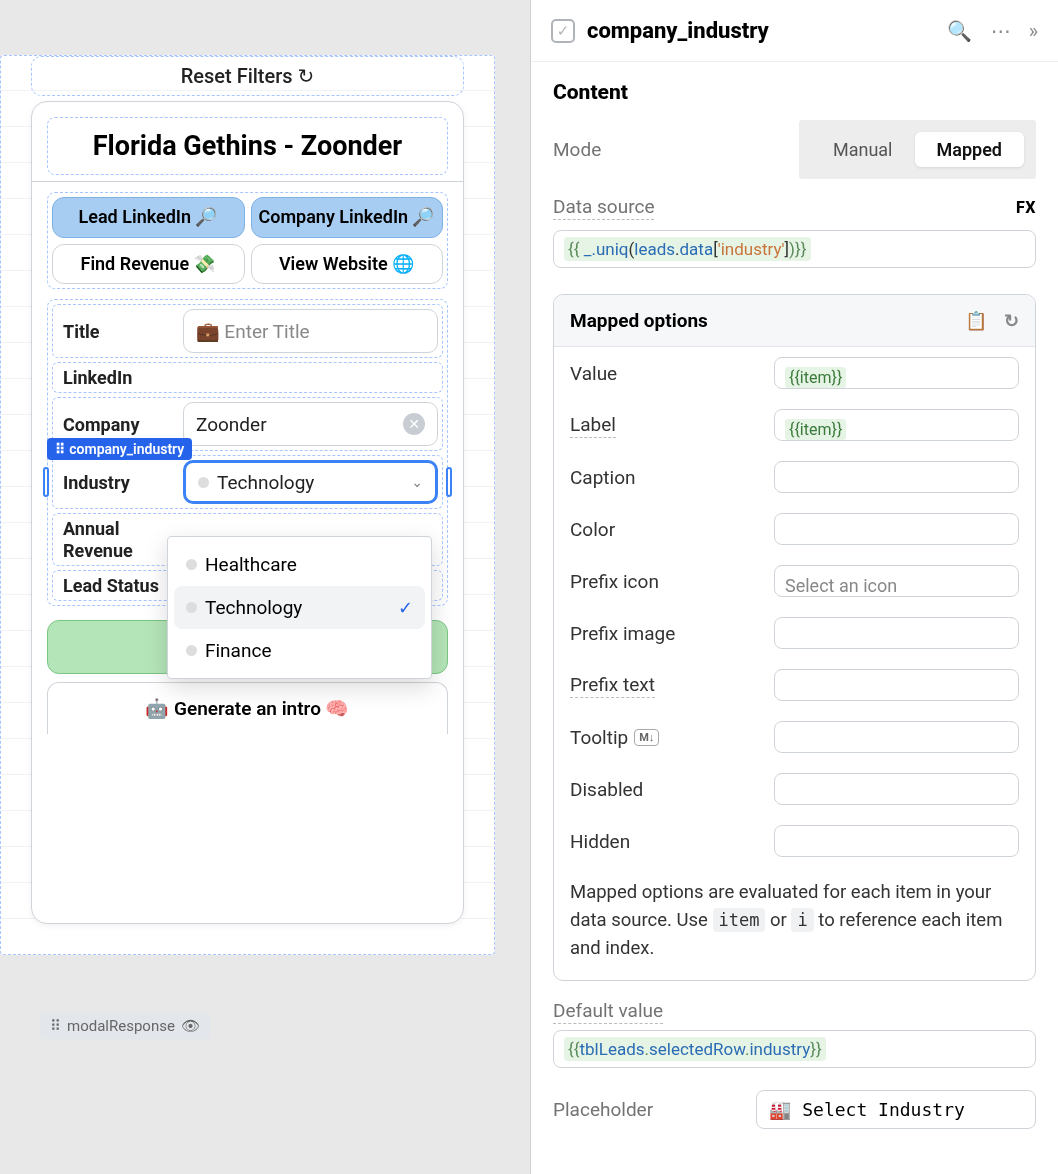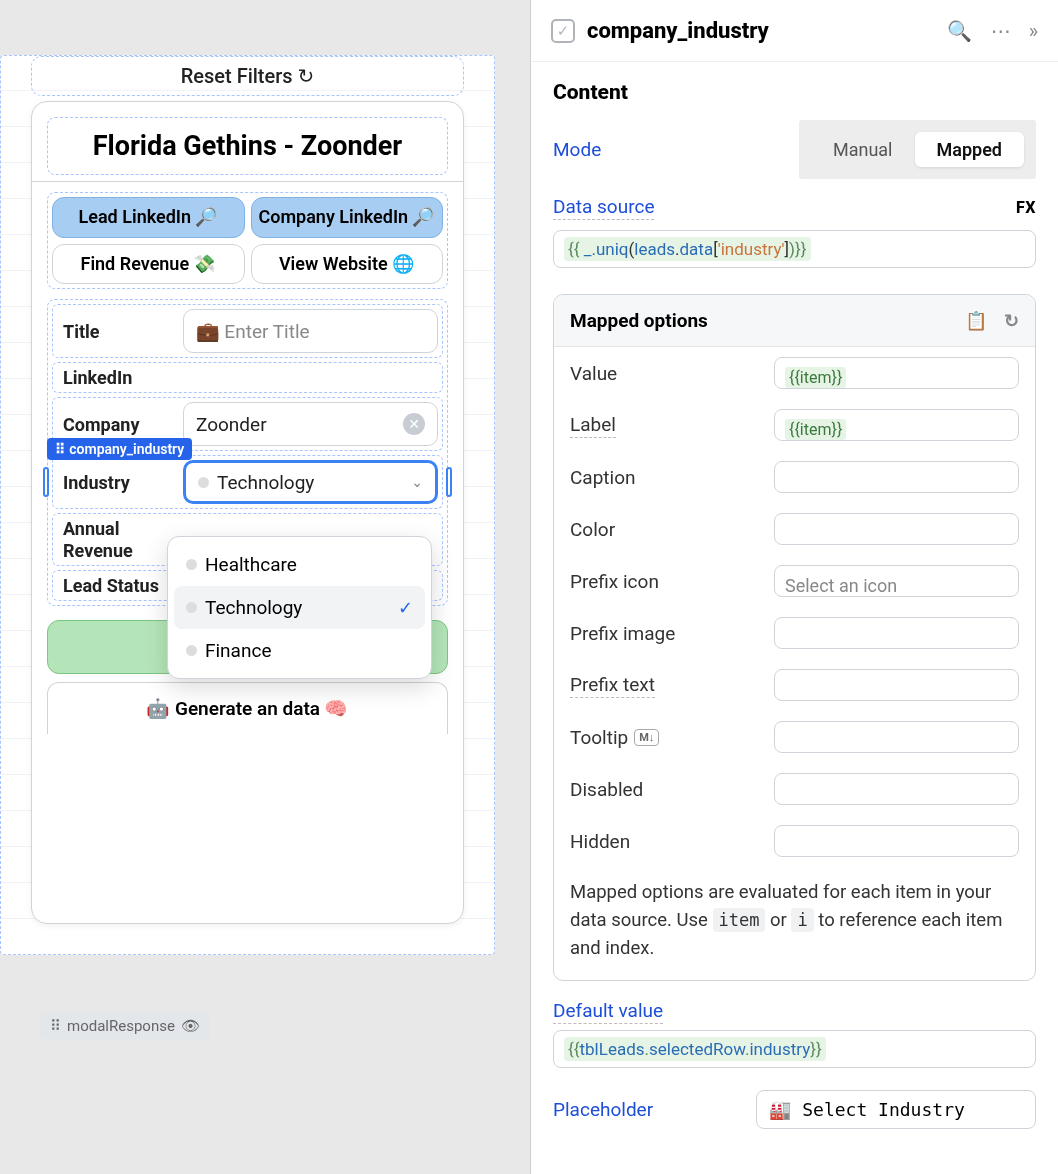--- a/index.html
+++ b/index.html
@@ -23,37 +23,37 @@
 .flabel{width:110px;font-size:18px;font-weight:700;color:#222;padding-left:6px}
 .finput{flex:1;height:44px;border:1px solid #cfd4da;border-radius:10px;padding:0 12px;font-size:19px;color:#888;display:flex;align-items:center;background:#fff}
 .finput .val{color:#222}
 .clear-x{width:22px;height:22px;border-radius:50%;background:#c8cdd3;color:#fff;display:flex;align-items:center;justify-content:center;font-size:14px;margin-left:auto}
 .select{border:3px solid #3b82f6;position:relative}
 .select-handle{position:absolute;left:-10px;top:50%;transform:translateY(-50%);width:6px;height:30px;border:2px solid #3b82f6;border-radius:3px;background:#fff}
 .select-handle.r{left:auto;right:-10px}
 .tag{position:absolute;left:-6px;top:-18px;background:#2563eb;color:#fff;font-size:14px;font-weight:600;padding:3px 8px;border-radius:4px;display:flex;align-items:center;gap:4px}
 .chev{margin-left:auto;color:#888;font-size:14px}
 .dot{width:11px;height:11px;border-radius:50%;background:#ddd;margin-right:8px;flex-shrink:0}
-.dropdown{position:absolute;left:135px;top:434px;width:265px;background:#fff;border:1px solid #cfd4da;border-radius:12px;box-shadow:0 8px 24px rgba(0,0,0,.15);padding:6px;z-index:10}
+.dropdown{position:absolute;left:135px;top:434px;width:265px;background:#fff;border:1px solid #cfd4da;border-radius:4px;box-shadow:0 8px 24px rgba(0,0,0,.15);padding:6px;z-index:10}
 .dd-item{display:flex;align-items:center;padding:10px 12px;font-size:19px;border-radius:8px}
 .dd-item.sel{background:#f1f3f5}
 .check{margin-left:auto;color:#2563eb;font-size:18px}
 .update-btn{margin-top:14px;background:#b4e5b8;border:1px solid #7cc683;border-radius:12px;padding:14px;text-align:center;font-size:20px;font-weight:600}
 .gen-intro{margin-top:8px;border:1px solid #cfd4da;border-radius:12px 12px 0 0;padding:14px;text-align:center;font-size:19px;font-weight:600;border-bottom:none}
 .modal-resp{position:absolute;left:40px;top:1013px;background:#e3e6ea;border-radius:4px;padding:4px 10px;font-size:15px;color:#666;display:flex;align-items:center;gap:6px}
 
 
 .phead{display:flex;align-items:center;gap:12px;padding:18px 20px;border-bottom:1px solid #eee}
 .chk{width:24px;height:24px;border:2px solid #b0b4b9;border-radius:5px;display:flex;align-items:center;justify-content:center;color:#b0b4b9;font-size:15px}
 .ptitle{font-size:22px;font-weight:800}
 .phead-icons{margin-left:auto;display:flex;gap:18px;color:#888;font-size:20px}
 .section{padding:18px 22px 8px}
 .sec-title{font-size:21px;font-weight:800;margin-bottom:16px}
 .prow{display:flex;align-items:center;margin-bottom:16px}
-.plabel{font-size:19px;color:#1d4ed8;border-bottom:1px dashed #bbb;padding-bottom:1px}
+.plabel{font-size:19px;color:#737373;border-bottom:1px dashed #bbb;padding-bottom:1px}
 .seg{margin-left:auto;display:flex;background:#ededed;border-radius:3px;padding:12px}
 .seg-btn{padding:7px 22px;font-size:18px;border-radius:6px;color:#555}
 .seg-btn.active{background:#fff;box-shadow:0 1px 3px rgba(0,0,0,.1);color:#111;font-weight:600}
 .fx{margin-left:auto;font-weight:800;font-size:16px;letter-spacing:.5px}
 .code-box{border:1px solid #cfd4da;border-radius:8px;padding:8px 10px;font-family:ui-monospace,Menlo,monospace;font-size:17px;margin-top:6px}
 .code-inner{background:#e6f4e6;border-radius:4px;padding:2px 4px;display:inline}
 .c-g{color:#5a8a5a}.c-b{color:#2a6db5}.c-o{color:#c9743a}.c-p{color:#333}
 .mapped-box{border:1px solid #cfd4da;border-radius:10px;margin:18px 22px 0;overflow:hidden}
 .mapped-head{display:flex;align-items:center;padding:14px 16px;background:#f6f7f8;border-bottom:1px solid #e2e4e7;font-size:19px;font-weight:700}
 .mapped-head .ic{margin-left:auto;display:flex;gap:16px;color:#888;font-size:18px}
@@ -130,21 +130,21 @@
             <span>Technology</span>
             <span class="check">✓</span>
           </div>
         <div class="dd-item">
             <span class="dot"></span>
             <span>Finance</span>
           </div>
       </div>
 
       <div class="update-btn">Update lead 📥</div>
-      <div class="gen-intro">🤖 Generate an data 🧠</div>
+      <div class="gen-intro">🤖 Generate an intro 🧠</div>
     </div>
   </div>
   <div class="modal-resp">⠿ <span>modalResponse</span> <span>👁</span></div>
 </div>
 
 <div class="panel">
   <div class="phead">
     <div class="chk">✓</div>
     <div class="ptitle">company_industry</div>
     <div class="phead-icons">

